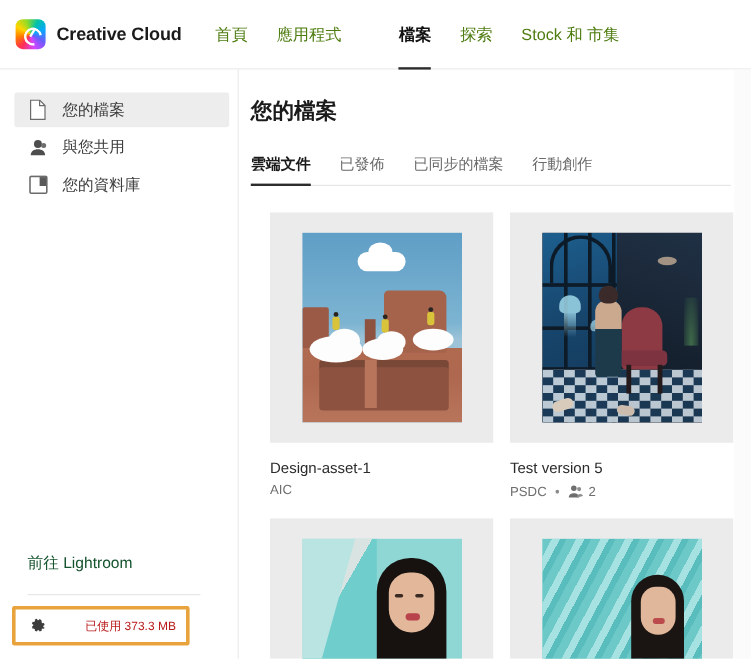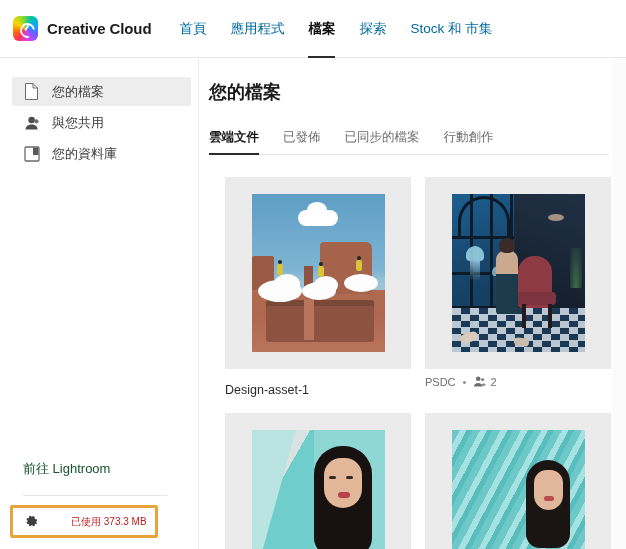--- a/index.html
+++ b/index.html
@@ -41,24 +41,24 @@
     background: #ffffff; transform: rotate(32deg);
     z-index: 2;
   }
   .brand-name {
     margin-left: 9px; font-size: 15px; font-weight: bold;
     color: #1b1b1b; letter-spacing: -0.1px;
   }
   .navitems { display: flex; align-items: center; margin-left: 28px; height: 58px; }
   .navitem {
     position: relative; height: 58px; display: flex; align-items: center;
-    font-size: 13.5px; color: #0369a1; margin-right: 24px; cursor: default;
+    font-size: 13.5px; color: #4d7c0f; margin-right: 24px; cursor: default;
     white-space: nowrap;
   }
-  .navitem.active { color: #111111; font-weight: bold; }
+  .navitem.active { color: #111111; font-weight: bold; margin-left: 24px; }
   .navitem.active::after {
     content: ""; position: absolute; left: 0; right: 0; bottom: -1px;
     height: 3px; background: #2c2c2c;
   }
 
   
   .sidebar {
     position: absolute; left: 0; top: 58px; width: 199px; height: 491px;
     background: #ffffff; border-right: 1px solid #ebebeb;
   }
@@ -411,20 +411,23 @@
             <div class="cl" style="left:22px; top:80px; width:26px; height:20px;"></div>
             <div class="cl" style="left:50px; top:88px; width:34px; height:18px;"></div>
             <div class="cl" style="left:62px; top:82px; width:24px; height:18px;"></div>
             <div class="cl" style="left:92px; top:80px; width:34px; height:18px;"></div>
             <div class="rider" style="left:25px; top:70px;"></div>
             <div class="rider" style="left:66px; top:72px;"></div>
             <div class="rider" style="left:104px; top:66px;"></div>
           </div>
         </div>
         <div class="card-name">Design-asset-1</div>
+        <div class="card-meta">
+          <span>AIC</span>
+        </div>
       </div>
 
       <div class="card">
         <div class="card-thumb">
           <div class="thumb-img th-water">
             <div class="wall"></div>
             <div class="window"></div>
             <div class="arch"></div>
             <div class="mull" style="left:18px;"></div>
             <div class="mull" style="left:38px;"></div>
@@ -438,20 +441,21 @@
             <div class="plant"></div>
             <div class="floor"></div>
             <div class="chair"></div>
             <div class="chairleg" style="left:70px;"></div>
             <div class="chairleg" style="left:96px;"></div>
             <div class="figure"></div>
             <div class="shoe"></div>
             <div class="shoe2"></div>
           </div>
         </div>
+        <div class="card-name">Test version 5</div>
         <div class="card-meta">
           <span>PSDC</span>
           <span class="meta-dot">•</span>
           <span class="ppl-ico">
             <svg width="13" height="13" viewBox="0 0 13 13">
               <circle cx="5.2" cy="3.8" r="2.3" fill="#6e6e6e"></circle>
               <path d="M0.9 11.6c0-2.4 1.9-3.6 4.3-3.6s4.3 1.2 4.3 3.6z" fill="#6e6e6e"></path>
               <circle cx="9.6" cy="4.6" r="1.7" fill="#8d8d8d"></circle>
               <path d="M7.8 11.6c0-1.9 1.1-3 2.8-3 1.2 0 2 .6 2.2 1.7z" fill="#8d8d8d"></path>
             </svg>

